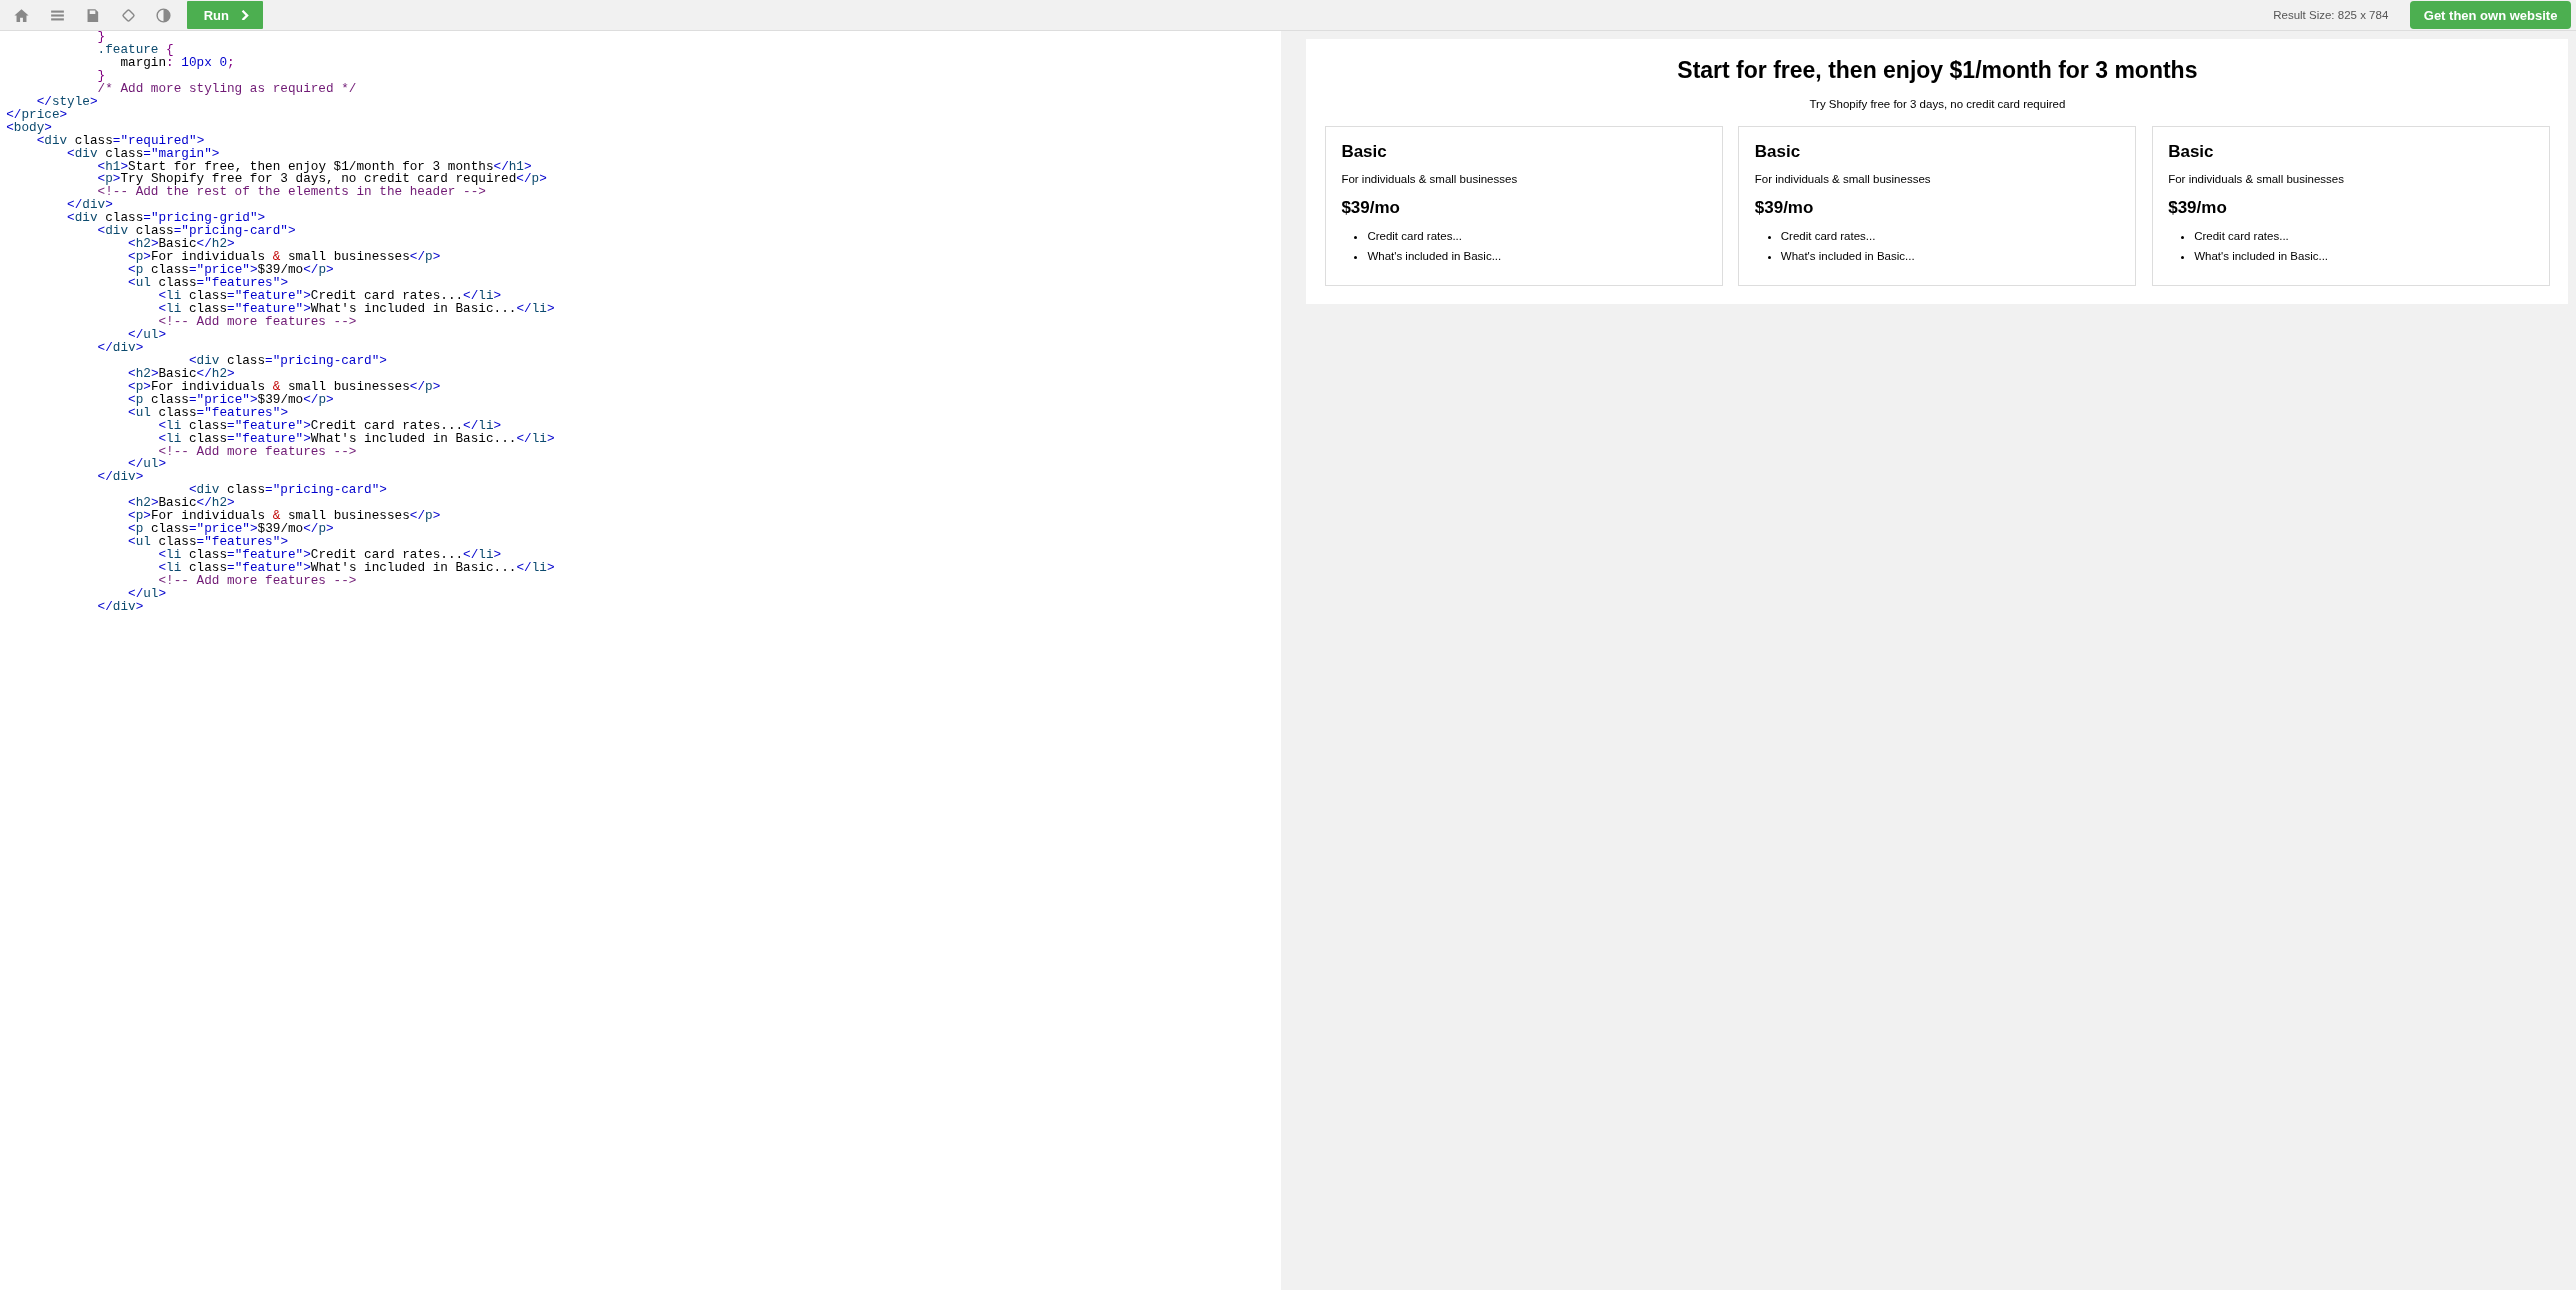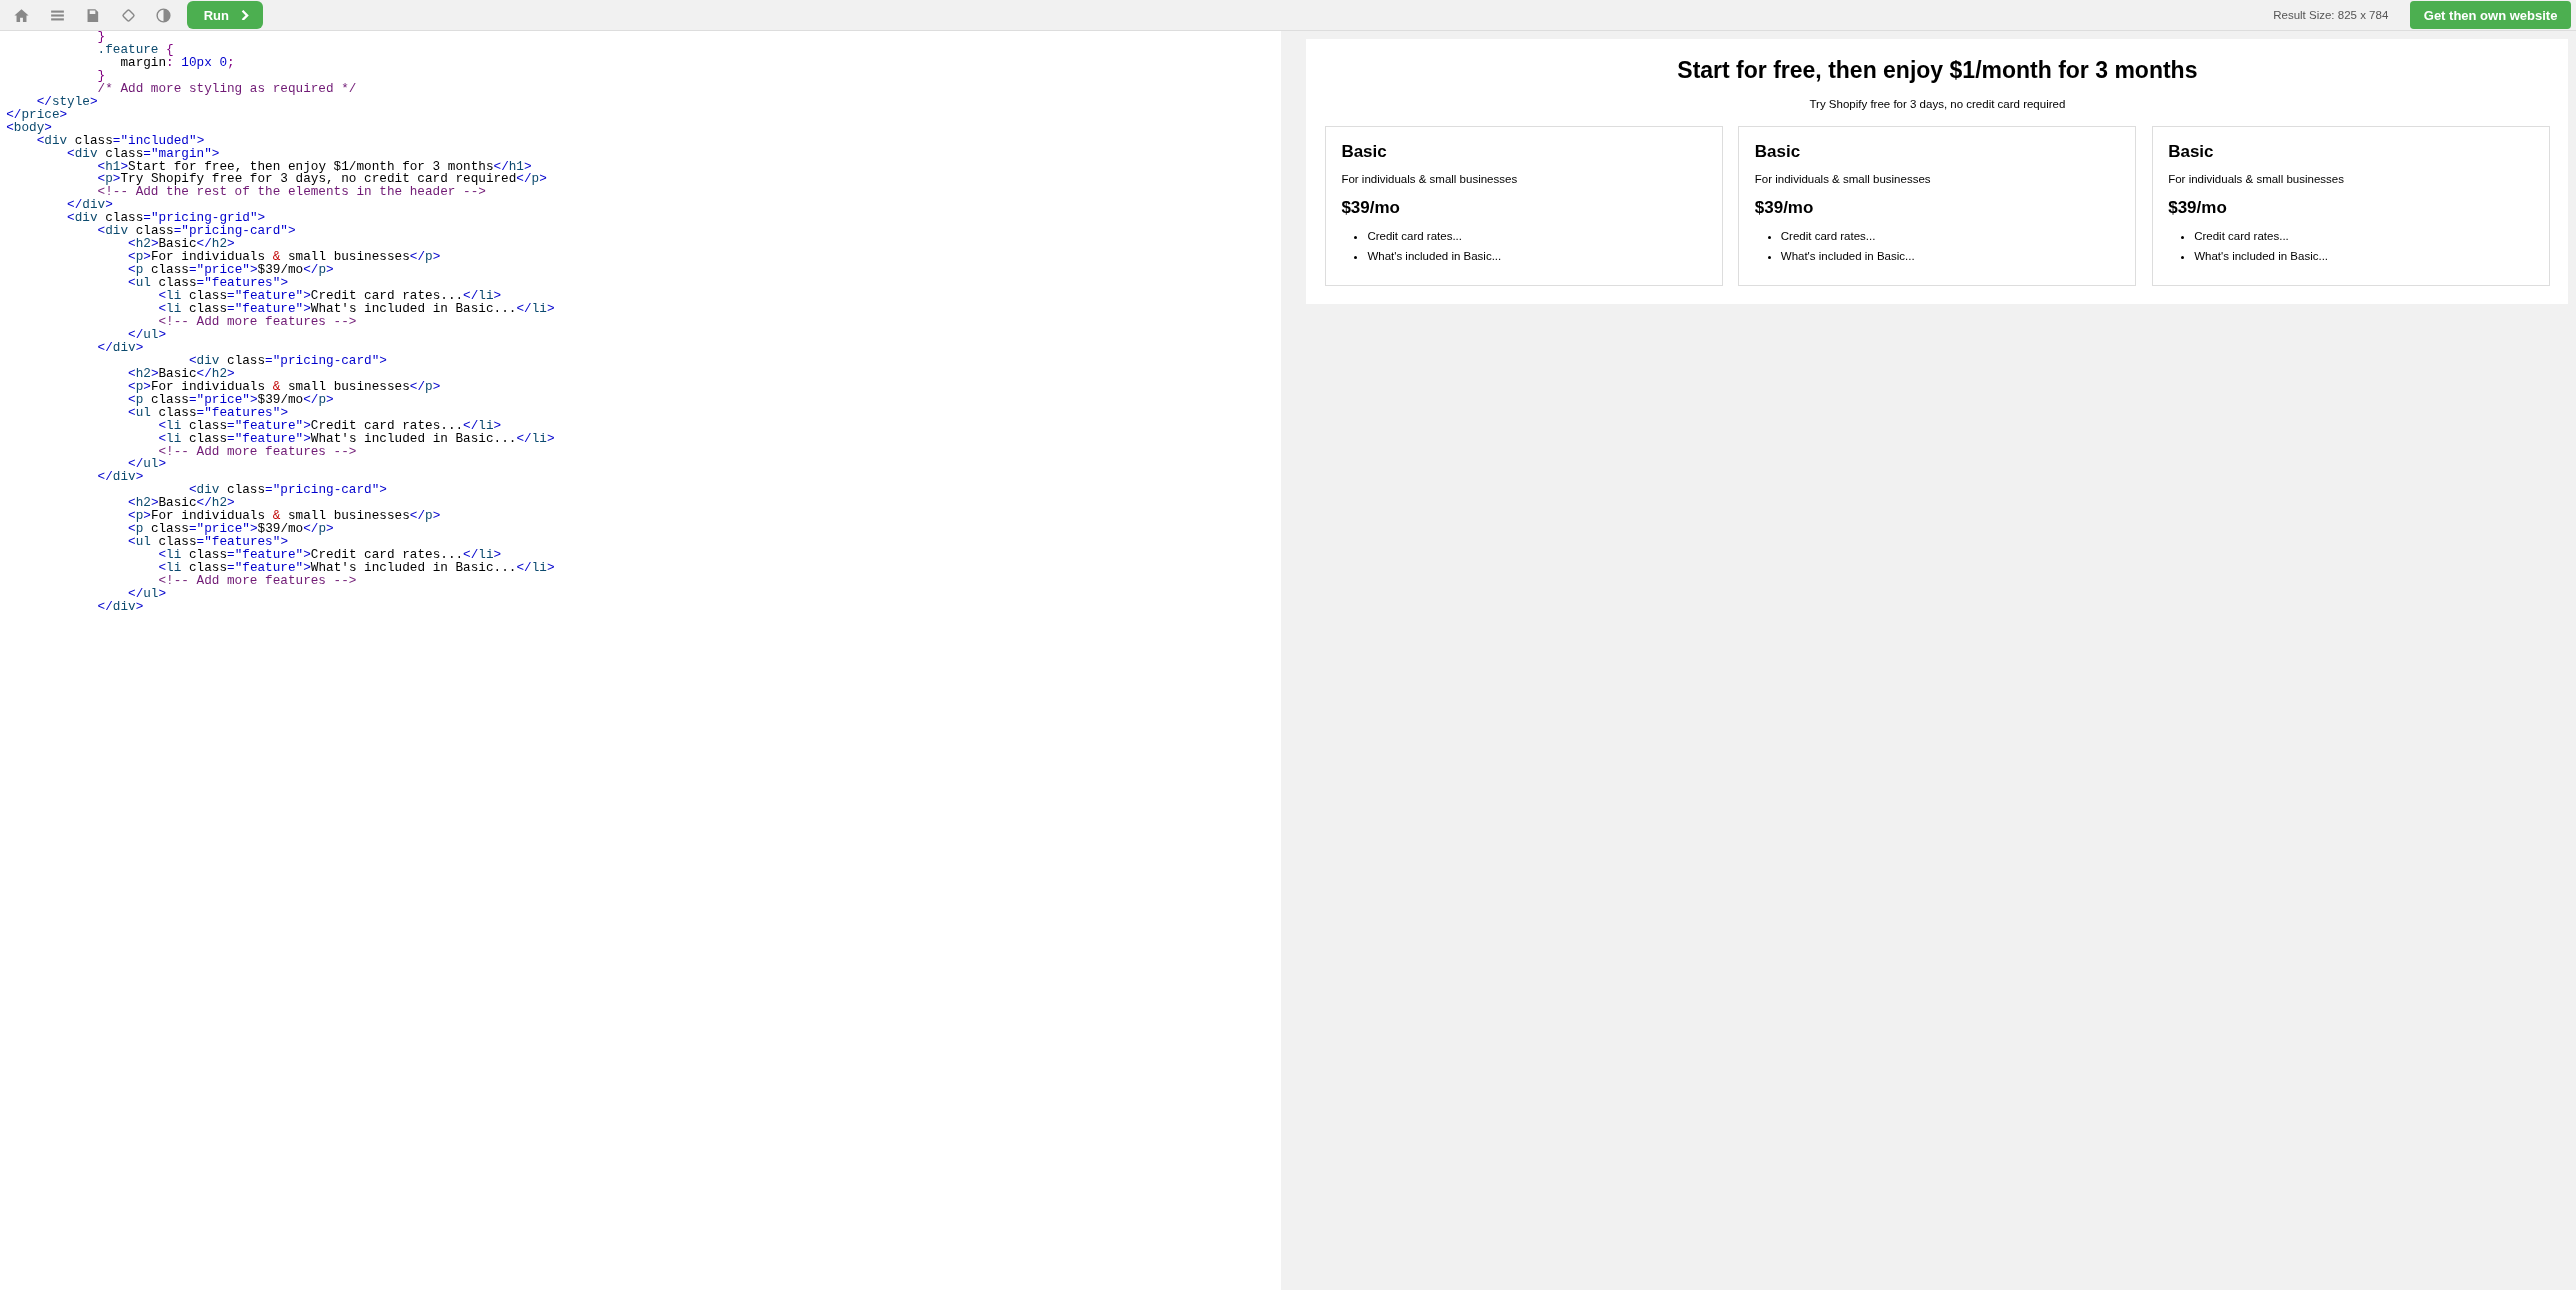--- a/index.html
+++ b/index.html
@@ -27,21 +27,21 @@
       justify-content: center;
       color: #888;
       cursor: pointer;
       border-radius: 2.3px;
     }
     .tool-btn svg { width: 17px; height: 17px; }
     .run-btn {
       background: #4CAF50;
       color: #fff;
       border: none;
-      border-radius: 6px;
+      border-radius: 1px;
       height: 28px;
       padding: 0 14px 0 17px;
       font-size: 13px;
       font-weight: bold;
       display: flex;
       align-items: center;
       gap: 12px;
       cursor: pointer;
       margin-left: 4.6px;
     }
@@ -167,21 +167,21 @@
 <div class="panes">
 
   <div class="code-pane"><span class="t-purple">            }</span>
 <span class="t-purple">            </span><span class="t-brown">.feature</span><span class="t-purple"> {</span>
 <span class="t-purple">               </span><span class="t-red">margin</span><span class="t-purple">: </span><span class="t-blue">10px 0</span><span class="t-purple">;</span>
 <span class="t-purple">            }</span>
 <span class="t-purple">            </span><span class="t-green">/* Add more styling as required */</span>
 <span>    </span><span class="t-blue">&lt;/</span><span class="t-brown">style</span><span class="t-blue">&gt;</span>
 <span class="t-blue">&lt;/</span><span class="t-brown">price</span><span class="t-blue">&gt;</span>
 <span class="t-blue">&lt;</span><span class="t-brown">body</span><span class="t-blue">&gt;</span>
-<span>    </span><span class="t-blue">&lt;</span><span class="t-brown">div</span><span> </span><span class="t-red">class</span><span class="t-blue">=</span><span class="t-blue">"</span><span class="t-blue">included</span><span class="t-blue">"</span><span class="t-blue">&gt;</span>
+<span>    </span><span class="t-blue">&lt;</span><span class="t-brown">div</span><span> </span><span class="t-red">class</span><span class="t-blue">=</span><span class="t-blue">"</span><span class="t-blue">required</span><span class="t-blue">"</span><span class="t-blue">&gt;</span>
 <span>        </span><span class="t-blue">&lt;</span><span class="t-brown">div</span><span> </span><span class="t-red">class</span><span class="t-blue">=</span><span class="t-blue">"</span><span class="t-blue">margin</span><span class="t-blue">"</span><span class="t-blue">&gt;</span>
 <span>            </span><span class="t-blue">&lt;</span><span class="t-brown">h1</span><span class="t-blue">&gt;</span><span class="t-black">Start for free, then enjoy $1/month for 3 months</span><span class="t-blue">&lt;/</span><span class="t-brown">h1</span><span class="t-blue">&gt;</span>
 <span>            </span><span class="t-blue">&lt;</span><span class="t-brown">p</span><span class="t-blue">&gt;</span><span class="t-black">Try Shopify free for 3 days, no credit card required</span><span class="t-blue">&lt;/</span><span class="t-brown">p</span><span class="t-blue">&gt;</span>
 <span>            </span><span class="t-green">&lt;!-- Add the rest of the elements in the header --&gt;</span>
 <span>        </span><span class="t-blue">&lt;/</span><span class="t-brown">div</span><span class="t-blue">&gt;</span>
 <span>        </span><span class="t-blue">&lt;</span><span class="t-brown">div</span><span> </span><span class="t-red">class</span><span class="t-blue">=</span><span class="t-blue">"</span><span class="t-blue">pricing-grid</span><span class="t-blue">"</span><span class="t-blue">&gt;</span>
 <span>            </span><span class="t-blue">&lt;</span><span class="t-brown">div</span><span> </span><span class="t-red">class</span><span class="t-blue">=</span><span class="t-blue">"</span><span class="t-blue">pricing-card</span><span class="t-blue">"</span><span class="t-blue">&gt;</span>
 <span>                </span><span class="t-blue">&lt;</span><span class="t-brown">h2</span><span class="t-blue">&gt;</span><span class="t-black">Basic</span><span class="t-blue">&lt;/</span><span class="t-brown">h2</span><span class="t-blue">&gt;</span>
 <span>                </span><span class="t-blue">&lt;</span><span class="t-brown">p</span><span class="t-blue">&gt;</span><span class="t-black">For individuals </span><span class="t-medred">&amp;</span><span class="t-black"> small businesses</span><span class="t-blue">&lt;/</span><span class="t-brown">p</span><span class="t-blue">&gt;</span>
 <span>                </span><span class="t-blue">&lt;</span><span class="t-brown">p</span><span> </span><span class="t-red">class</span><span class="t-blue">=</span><span class="t-blue">"</span><span class="t-blue">price</span><span class="t-blue">"</span><span class="t-blue">&gt;</span><span class="t-black">$39/mo</span><span class="t-blue">&lt;/</span><span class="t-brown">p</span><span class="t-blue">&gt;</span>

